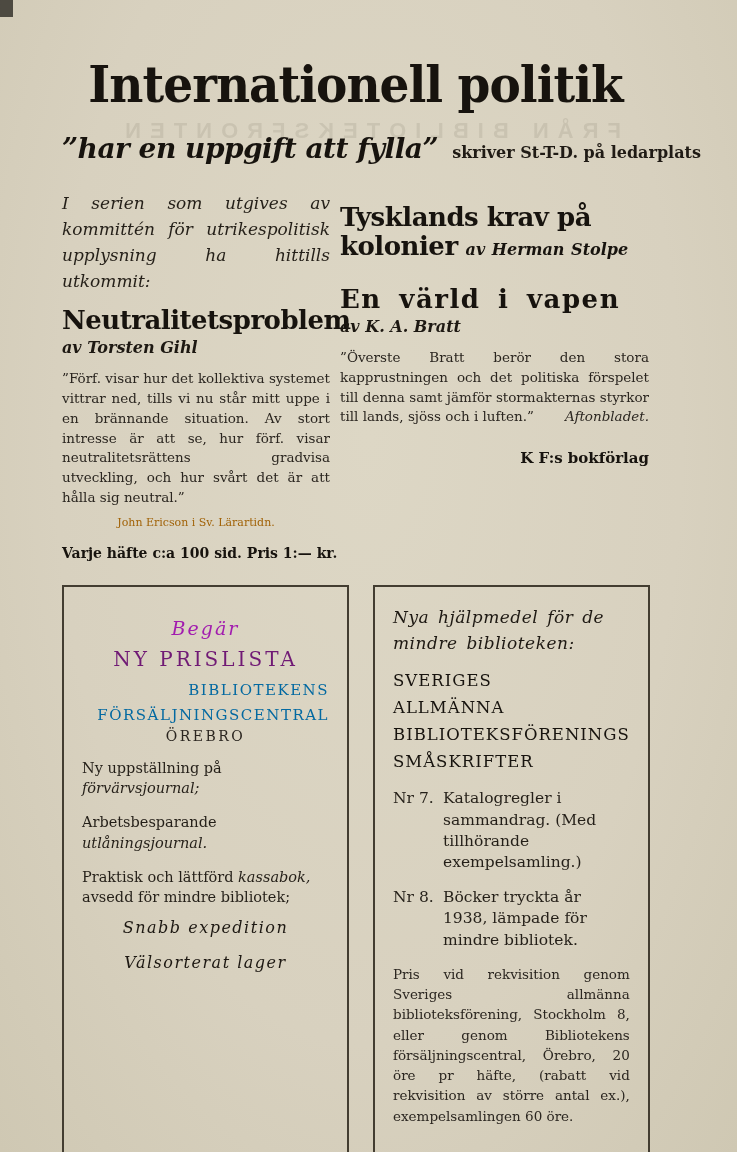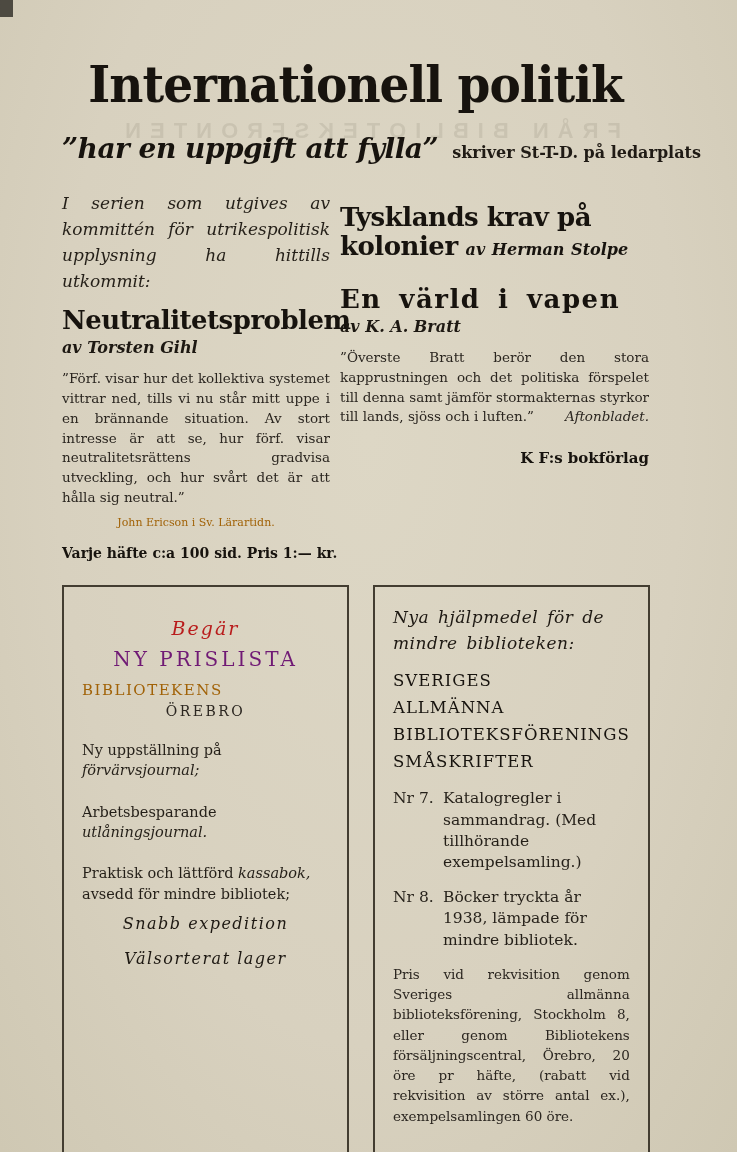--- a/index.html
+++ b/index.html
@@ -53,27 +53,27 @@
   .publisher{margin-top:22px;text-align:right;font-size:15px;font-weight:bold;color:#17130e;}
 
   .boxes{display:flex;gap:24px;margin-top:24px;align-items:stretch;}
   .box{
     border:2px solid #433d31;min-height:434px;box-sizing:border-box;
     padding:16px 18px;background:transparent;
   }
   .box-left{flex:0 0 287px;text-align:left;}
   .box-right{flex:1;}
 
-  .bl-begar{margin-top:14px;text-align:center;font-style:italic;font-size:19px;letter-spacing:2px;color:#b91c1c;}
+  .bl-begar{margin-top:14px;text-align:center;font-style:italic;font-size:19px;letter-spacing:2px;color:#a21caf;}
   .bl-prislista{margin-top:8px;text-align:center;font-size:20px;letter-spacing:3px;color:#701a75;}
   .bl-fran{margin-top:7px;text-align:center;font-style:italic;font-size:16px;letter-spacing:1px;}
-  .bl-org{margin-top:7px;text-align:left;font-size:15px;letter-spacing:1.5px;color:#a16207;line-height:1.65;}
+  .bl-org{margin-top:7px;text-align:right;font-size:15px;letter-spacing:1.5px;color:#0369a1;line-height:1.65;}
   .bl-orebro{text-align:center;font-size:14px;letter-spacing:2.5px;}
   .bl-observe{margin-top:22px;font-size:14px;letter-spacing:2px;color:#1d1812;}
-  .bl-item{margin-top:21px;font-size:14.5px;line-height:1.4;color:#241f18;}
+  .bl-item{margin-top:14px;font-size:14.5px;line-height:1.4;color:#241f18;}
   .it{font-style:italic;}
   .bl-tag{margin-top:16px;text-align:center;font-style:italic;font-size:16px;letter-spacing:1.5px;color:#1d1812;}
   .bl-tag.last{margin-top:10px;}
 
   .br-intro{margin:2px 0 0 0;font-style:italic;font-size:17px;line-height:1.5;letter-spacing:0.5px;color:#1d1812;word-spacing:3px;}
   .br-caps{margin-top:12px;font-size:16.5px;letter-spacing:1px;color:#17130e;line-height:1.62;}
   .nr-item{display:flex;margin-top:13px;font-size:15.5px;line-height:1.38;color:#241f18;}
   .nr-label{flex:0 0 50px;}
   .nr-text{flex:1;}
   .br-note{margin-top:13px;font-size:13.5px;line-height:1.5;text-align:justify;color:#2b2620;}
@@ -125,20 +125,21 @@
     </div>
   </div>
 
   <div class="boxes">
 
     <div class="box box-left">
       <div class="bl-begar">Begär</div>
       <div class="bl-prislista">NY PRISLISTA</div>
       <div class="bl-org">
         <span>BIBLIOTEKENS</span><br>
+        <span>FÖRSÄLJNINGSCENTRAL</span>
       </div>
       <div class="bl-orebro">ÖREBRO</div>
 
 
       <div class="bl-item">
         <span>Ny uppställning på </span><span class="it">förvärvsjournal;</span>
       </div>
       <div class="bl-item">
         <span>Arbetsbesparande </span><span class="it">utlåningsjournal.</span>
       </div>

